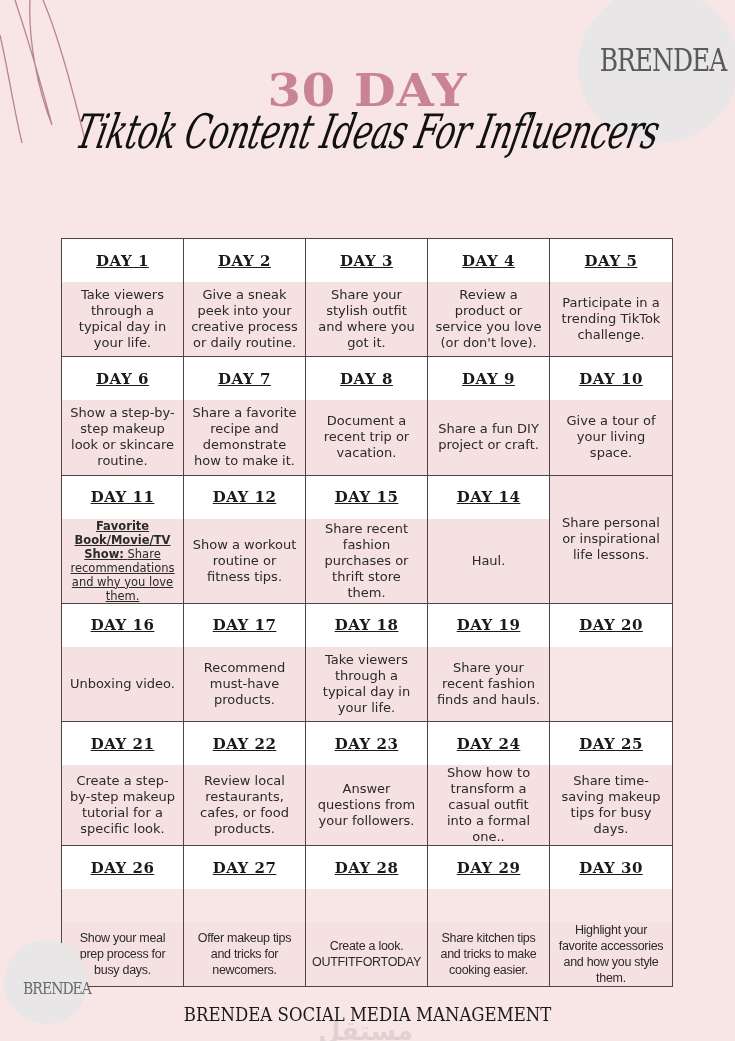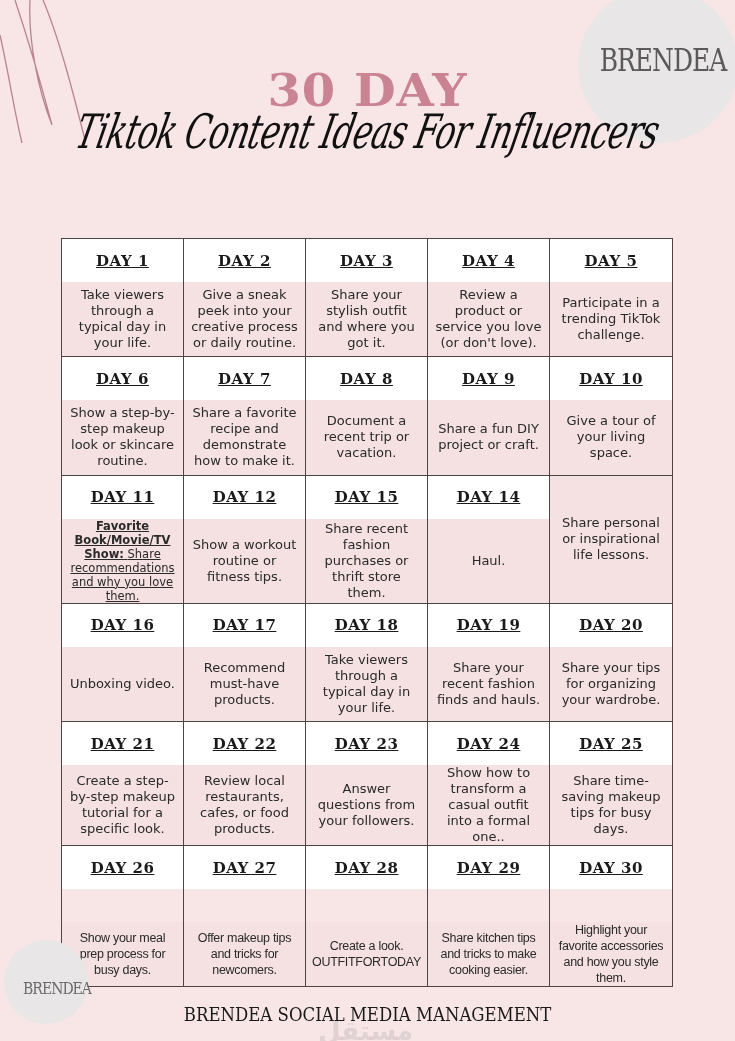--- a/index.html
+++ b/index.html
@@ -151,21 +151,20 @@
     <div class="cell">
       <div class="cell-head">DAY 18</div>
       <div class="cell-body">Take viewers through a typical day in your life.</div>
     </div>
     <div class="cell">
       <div class="cell-head">DAY 19</div>
       <div class="cell-body">Share your recent fashion finds and hauls.</div>
     </div>
     <div class="cell">
       <div class="cell-head">DAY 20</div>
-      <div class="cell-body">Share your tips for organizing your wardrobe.</div>
     </div>
     <div class="cell">
       <div class="cell-head">DAY 21</div>
       <div class="cell-body">Create a step-by-step makeup tutorial for a specific look.</div>
     </div>
     <div class="cell">
       <div class="cell-head">DAY 22</div>
       <div class="cell-body">Review local restaurants, cafes, or food products.</div>
     </div>
     <div class="cell">

